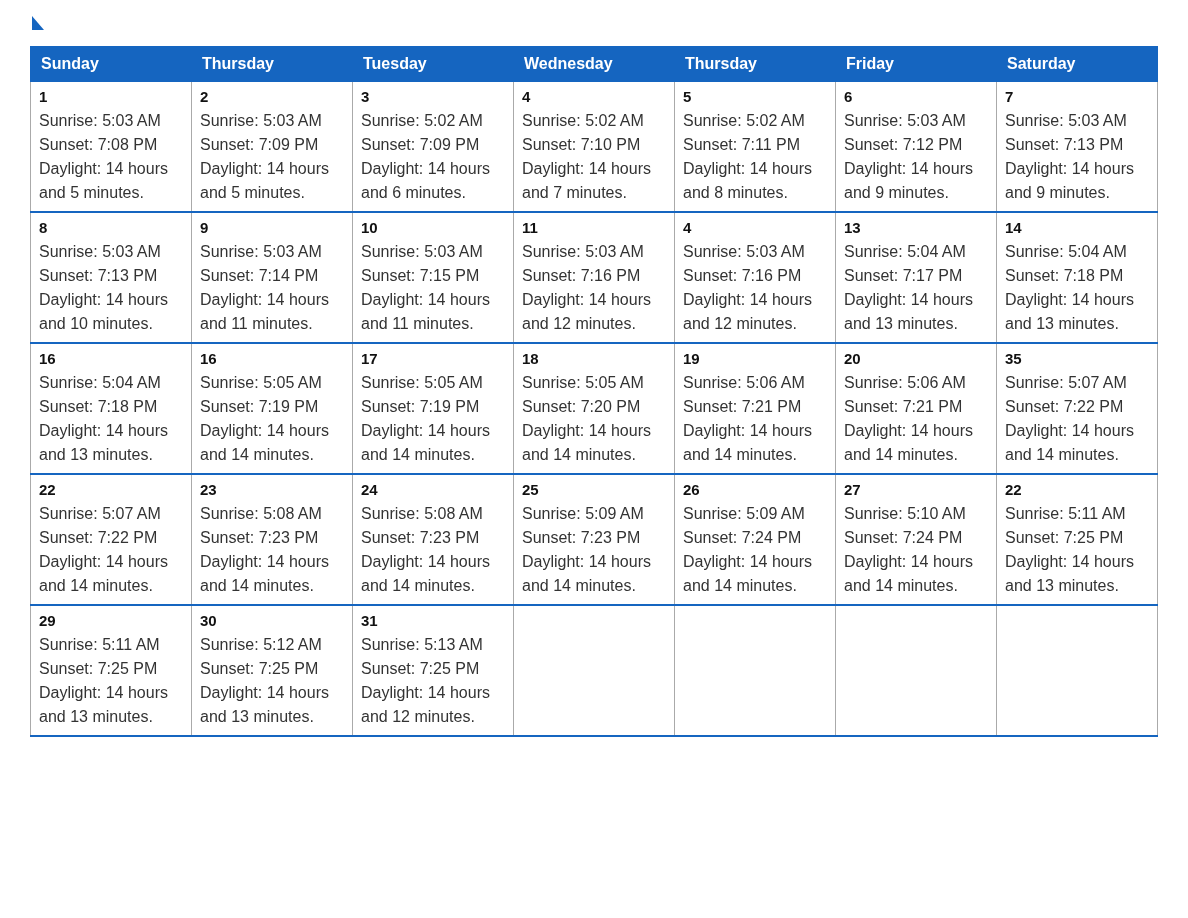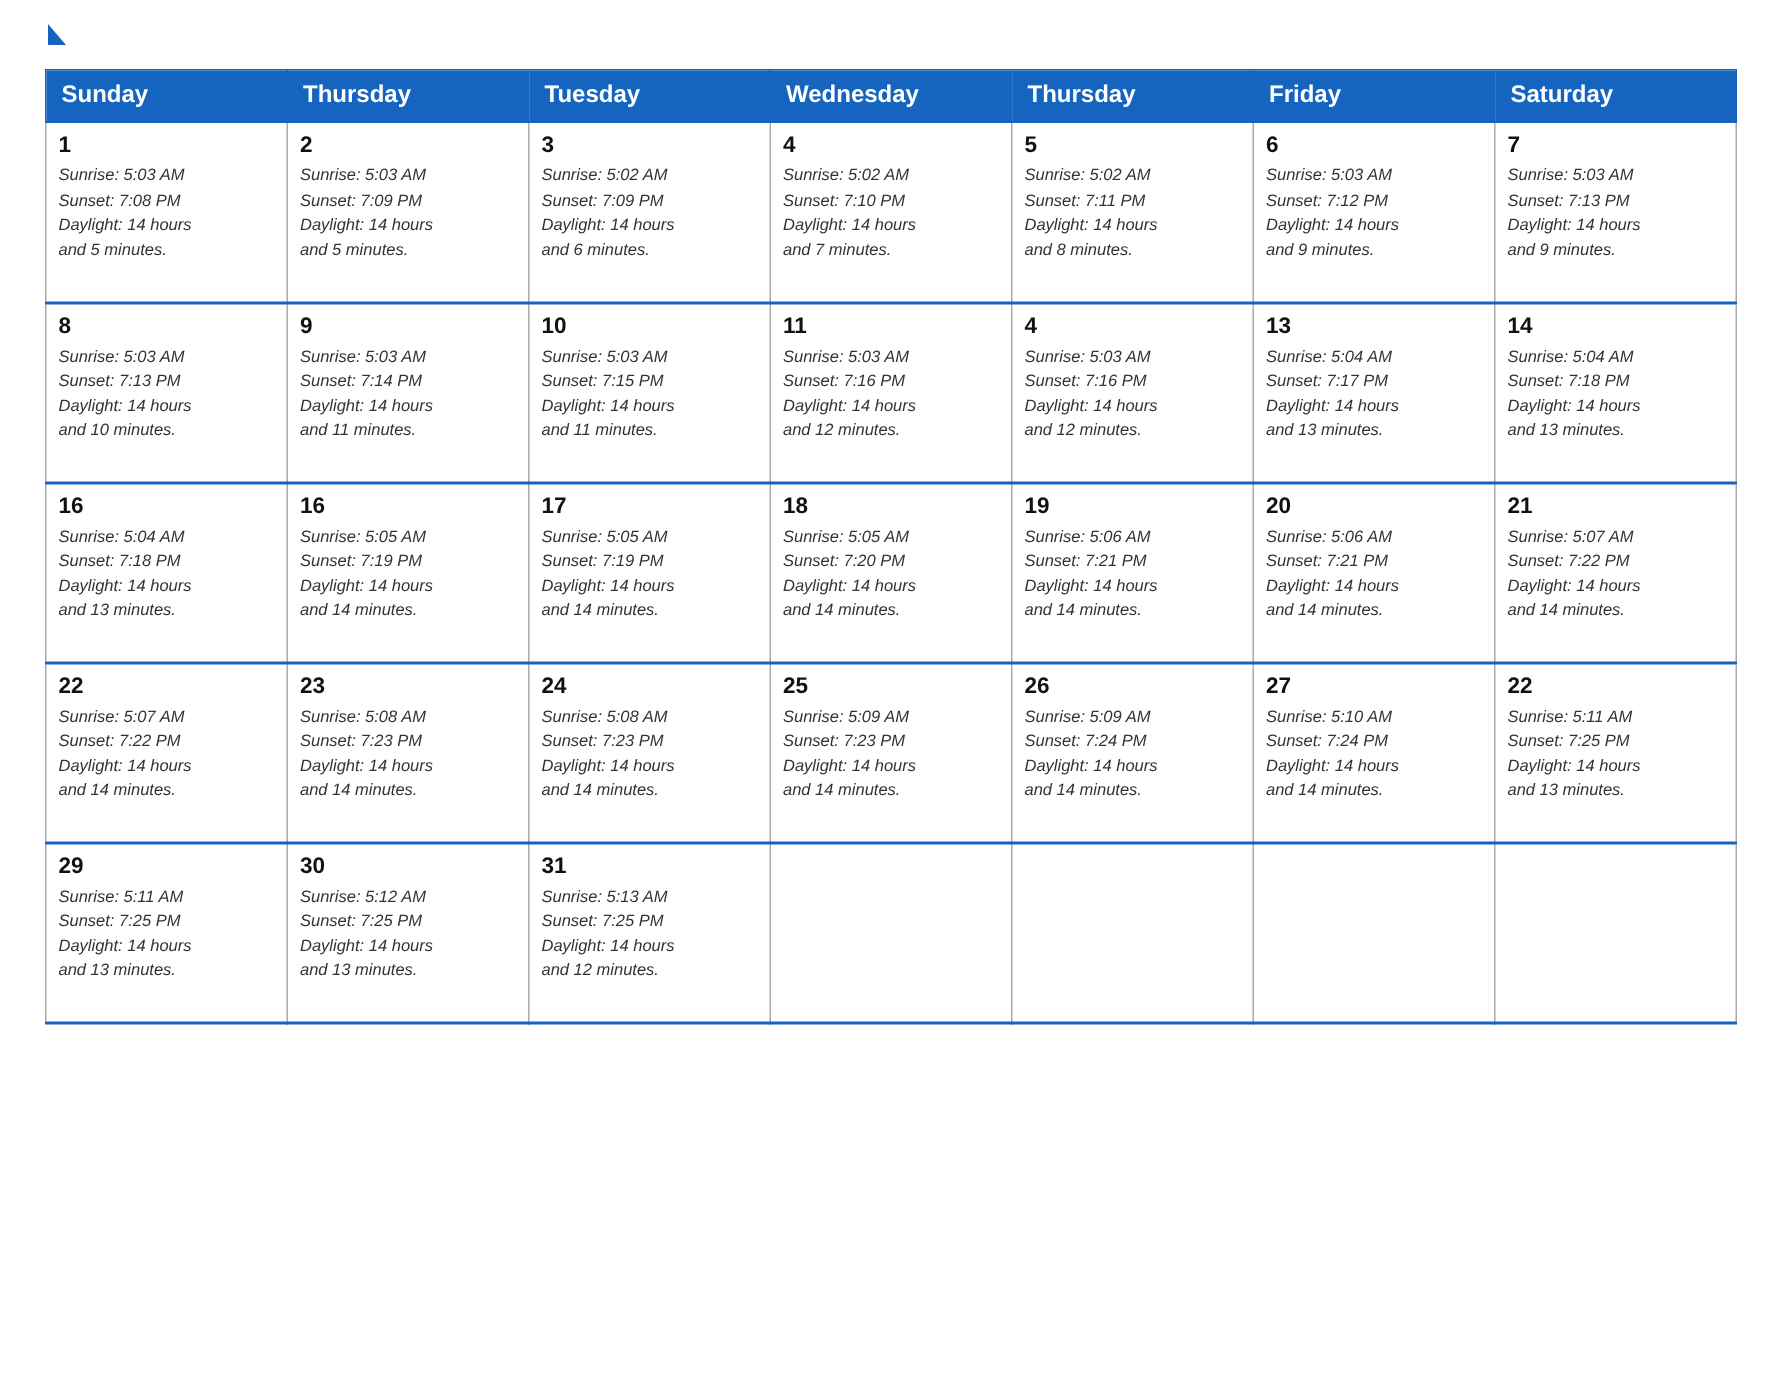--- a/index.html
+++ b/index.html
@@ -74,24 +74,23 @@
       color: #333;
       height: 120px;
     }
     tbody tr td .day-number {
       font-size: 15px;
       font-weight: bold;
       color: #111;
       margin-bottom: 4px;
     }
     tbody tr td .day-info {
-      font-size: 11px;
+      font-size: 16px;
       line-height: 1.5;
       color: #333;
-      font-style: italic;
     }
     tbody tr td.empty {
       background: #fff;
     }
     tbody tr {
       border-bottom: 2px solid #1565c0;
     }
   </style>
 </head>
 <body>
@@ -204,21 +203,21 @@
         </td>
         <td>
           <div class="day-number">19</div>
           <div class="day-info">Sunrise: 5:06 AM<br>Sunset: 7:21 PM<br>Daylight: 14 hours<br>and 14 minutes.</div>
         </td>
         <td>
           <div class="day-number">20</div>
           <div class="day-info">Sunrise: 5:06 AM<br>Sunset: 7:21 PM<br>Daylight: 14 hours<br>and 14 minutes.</div>
         </td>
         <td>
-          <div class="day-number">21</div>
+          <div class="day-number">35</div>
           <div class="day-info">Sunrise: 5:07 AM<br>Sunset: 7:22 PM<br>Daylight: 14 hours<br>and 14 minutes.</div>
         </td>
       </tr>
       <tr>
         <td>
           <div class="day-number">22</div>
           <div class="day-info">Sunrise: 5:07 AM<br>Sunset: 7:22 PM<br>Daylight: 14 hours<br>and 14 minutes.</div>
         </td>
         <td>
           <div class="day-number">23</div>

